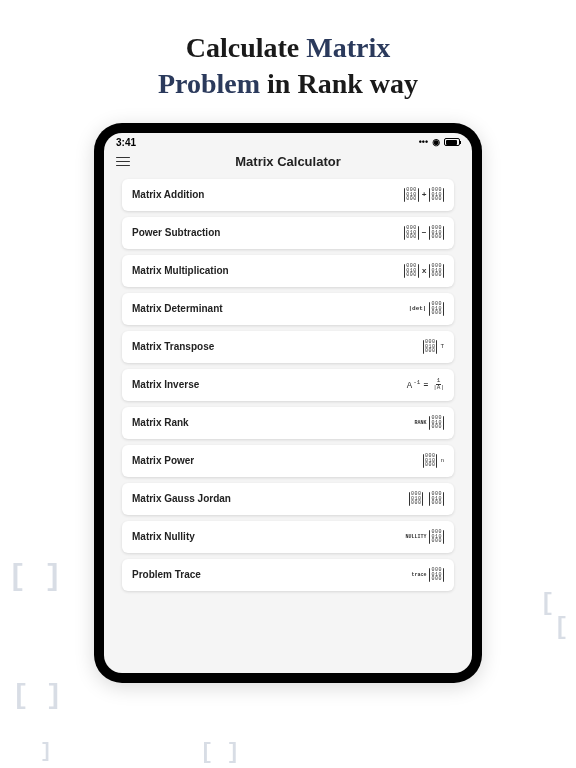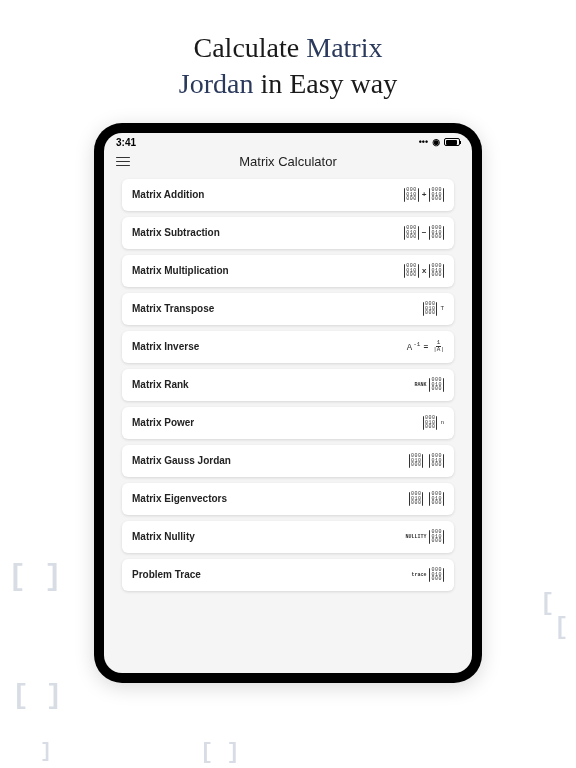--- a/index.html
+++ b/index.html
@@ -8,21 +8,21 @@
     background: #ffffff;
     width: 576px;
     height: 768px;
     position: relative;
     overflow: hidden;
   }
   .page-title {
     text-align: center;
     font-family: Georgia, 'Times New Roman', serif;
     font-size: 28px;
-    font-weight: 400;
+    font-weight: 700;
     color: #1a1a1a;
     padding: 30px 20px 20px;
     line-height: 1.3;
   }
   .page-title .accent {
     color: #2b3a5c;
   }
   .device-frame {
     width: 388px;
     height: 560px;
@@ -91,21 +91,21 @@
   }
   .hamburger span {
     height: 1.5px;
     background: #333;
     border-radius: 1px;
   }
   .app-title {
     flex: 1;
     text-align: center;
     font-size: 13px;
-    font-weight: 400;
+    font-weight: 700;
     color: #222;
     margin-right: 14px;
   }
   .options-list {
     padding: 2px 18px 10px;
     display: flex;
     flex-direction: column;
     gap: 6px;
   }
   .option-card {
@@ -178,21 +178,21 @@
 
 <div class="bg-bracket" style="left:8px; top:560px; font-size:30px;">[ ]</div>
 <div class="bg-bracket" style="left:540px; top:590px; font-size:24px;">[</div>
 <div class="bg-bracket" style="left:554px; top:614px; font-size:24px;">[</div>
 <div class="bg-bracket" style="left:12px; top:680px; font-size:28px;">[ ]</div>
 <div class="bg-bracket" style="left:40px; top:740px; font-size:20px;">]</div>
 <div class="bg-bracket" style="left:200px; top:740px; font-size:22px;">[ ]</div>
 
 <h1 class="page-title">
   <span>Calculate </span><span class="accent">Matrix</span><br>
-  <span class="accent">Jordan</span><span> in Easy way</span>
+  <span class="accent">Problem</span><span> in Rank way</span>
 </h1>
 
 <div class="device-frame">
   <div class="device-screen">
 
     <div class="status-bar">
       <span>3:41</span>
       <div class="status-icons">
         <span>•••</span>
         <span>◉</span>
@@ -220,21 +220,21 @@
             </span>
             <span class="op-symbol">+</span>
             <span class="mini-matrix">
               <span>000</span>
               <span>010</span>
               <span>000</span>
             </span>
           </div>
         </div>
         <div class="option-card">
-          <div class="option-label">Matrix Subtraction</div>
+          <div class="option-label">Power Subtraction</div>
           <div class="option-icon">
             <span class="mini-matrix">
               <span>000</span>
               <span>010</span>
               <span>000</span>
             </span>
             <span class="op-symbol">−</span>
             <span class="mini-matrix">
               <span>000</span>
               <span>010</span>
@@ -244,20 +244,31 @@
         </div>
         <div class="option-card">
           <div class="option-label">Matrix Multiplication</div>
           <div class="option-icon">
             <span class="mini-matrix">
               <span>000</span>
               <span>010</span>
               <span>000</span>
             </span>
             <span class="op-symbol">x</span>
+            <span class="mini-matrix">
+              <span>000</span>
+              <span>010</span>
+              <span>000</span>
+            </span>
+          </div>
+        </div>
+        <div class="option-card">
+          <div class="option-label">Matrix Determinant</div>
+          <div class="option-icon">
+            <span class="tiny-label">|det|</span>
             <span class="mini-matrix">
               <span>000</span>
               <span>010</span>
               <span>000</span>
             </span>
           </div>
         </div>
         <div class="option-card">
           <div class="option-label">Matrix Transpose</div>
           <div class="option-icon">
@@ -312,36 +323,20 @@
             </span>
             <span style="width:2px;"></span>
             <span class="mini-matrix">
               <span>000</span>
               <span>010</span>
               <span>000</span>
             </span>
           </div>
         </div>
         <div class="option-card">
-          <div class="option-label">Matrix Eigenvectors</div>
-          <div class="option-icon">
-            <span class="mini-matrix">
-              <span>000</span>
-              <span>010</span>
-              <span>000</span>
-            </span>
-            <span style="width:2px;"></span>
-            <span class="mini-matrix">
-              <span>000</span>
-              <span>010</span>
-              <span>000</span>
-            </span>
-          </div>
-        </div>
-        <div class="option-card">
           <div class="option-label">Matrix Nullity</div>
           <div class="option-icon">
             <span class="tiny-label" style="font-size:5px;">NULLITY</span>
             <span class="mini-matrix">
               <span>000</span>
               <span>010</span>
               <span>000</span>
             </span>
           </div>
         </div>

